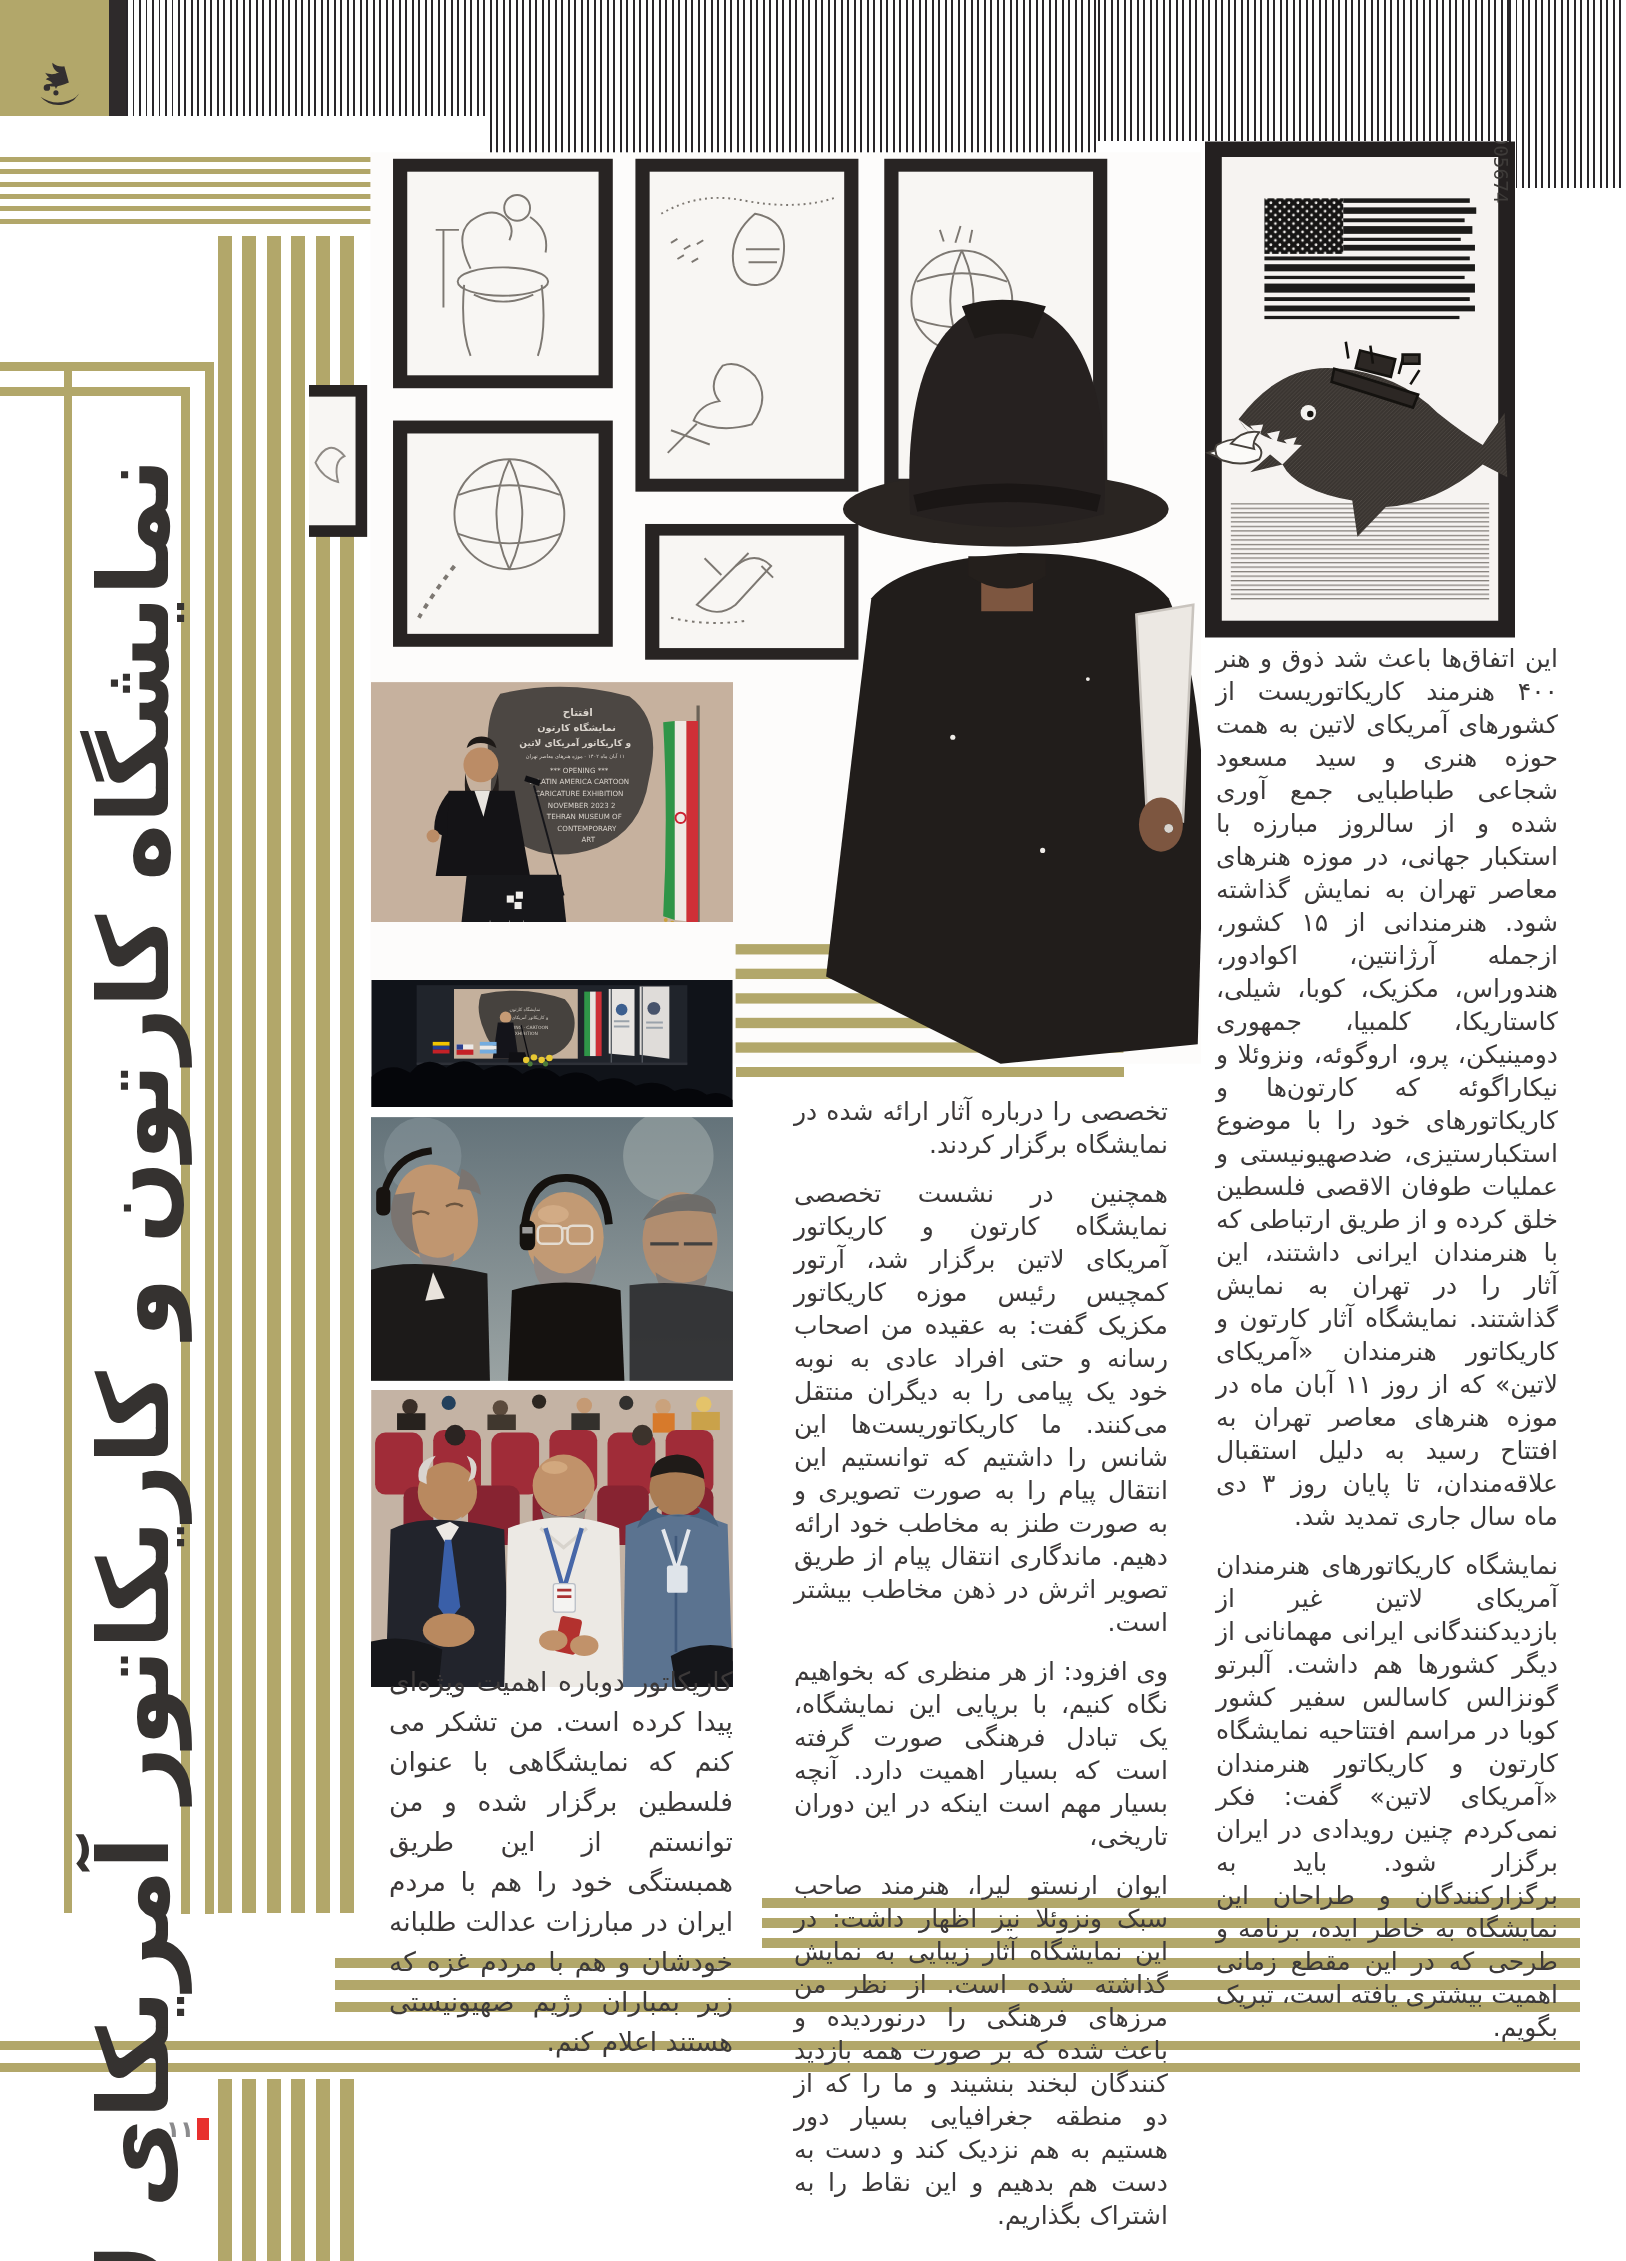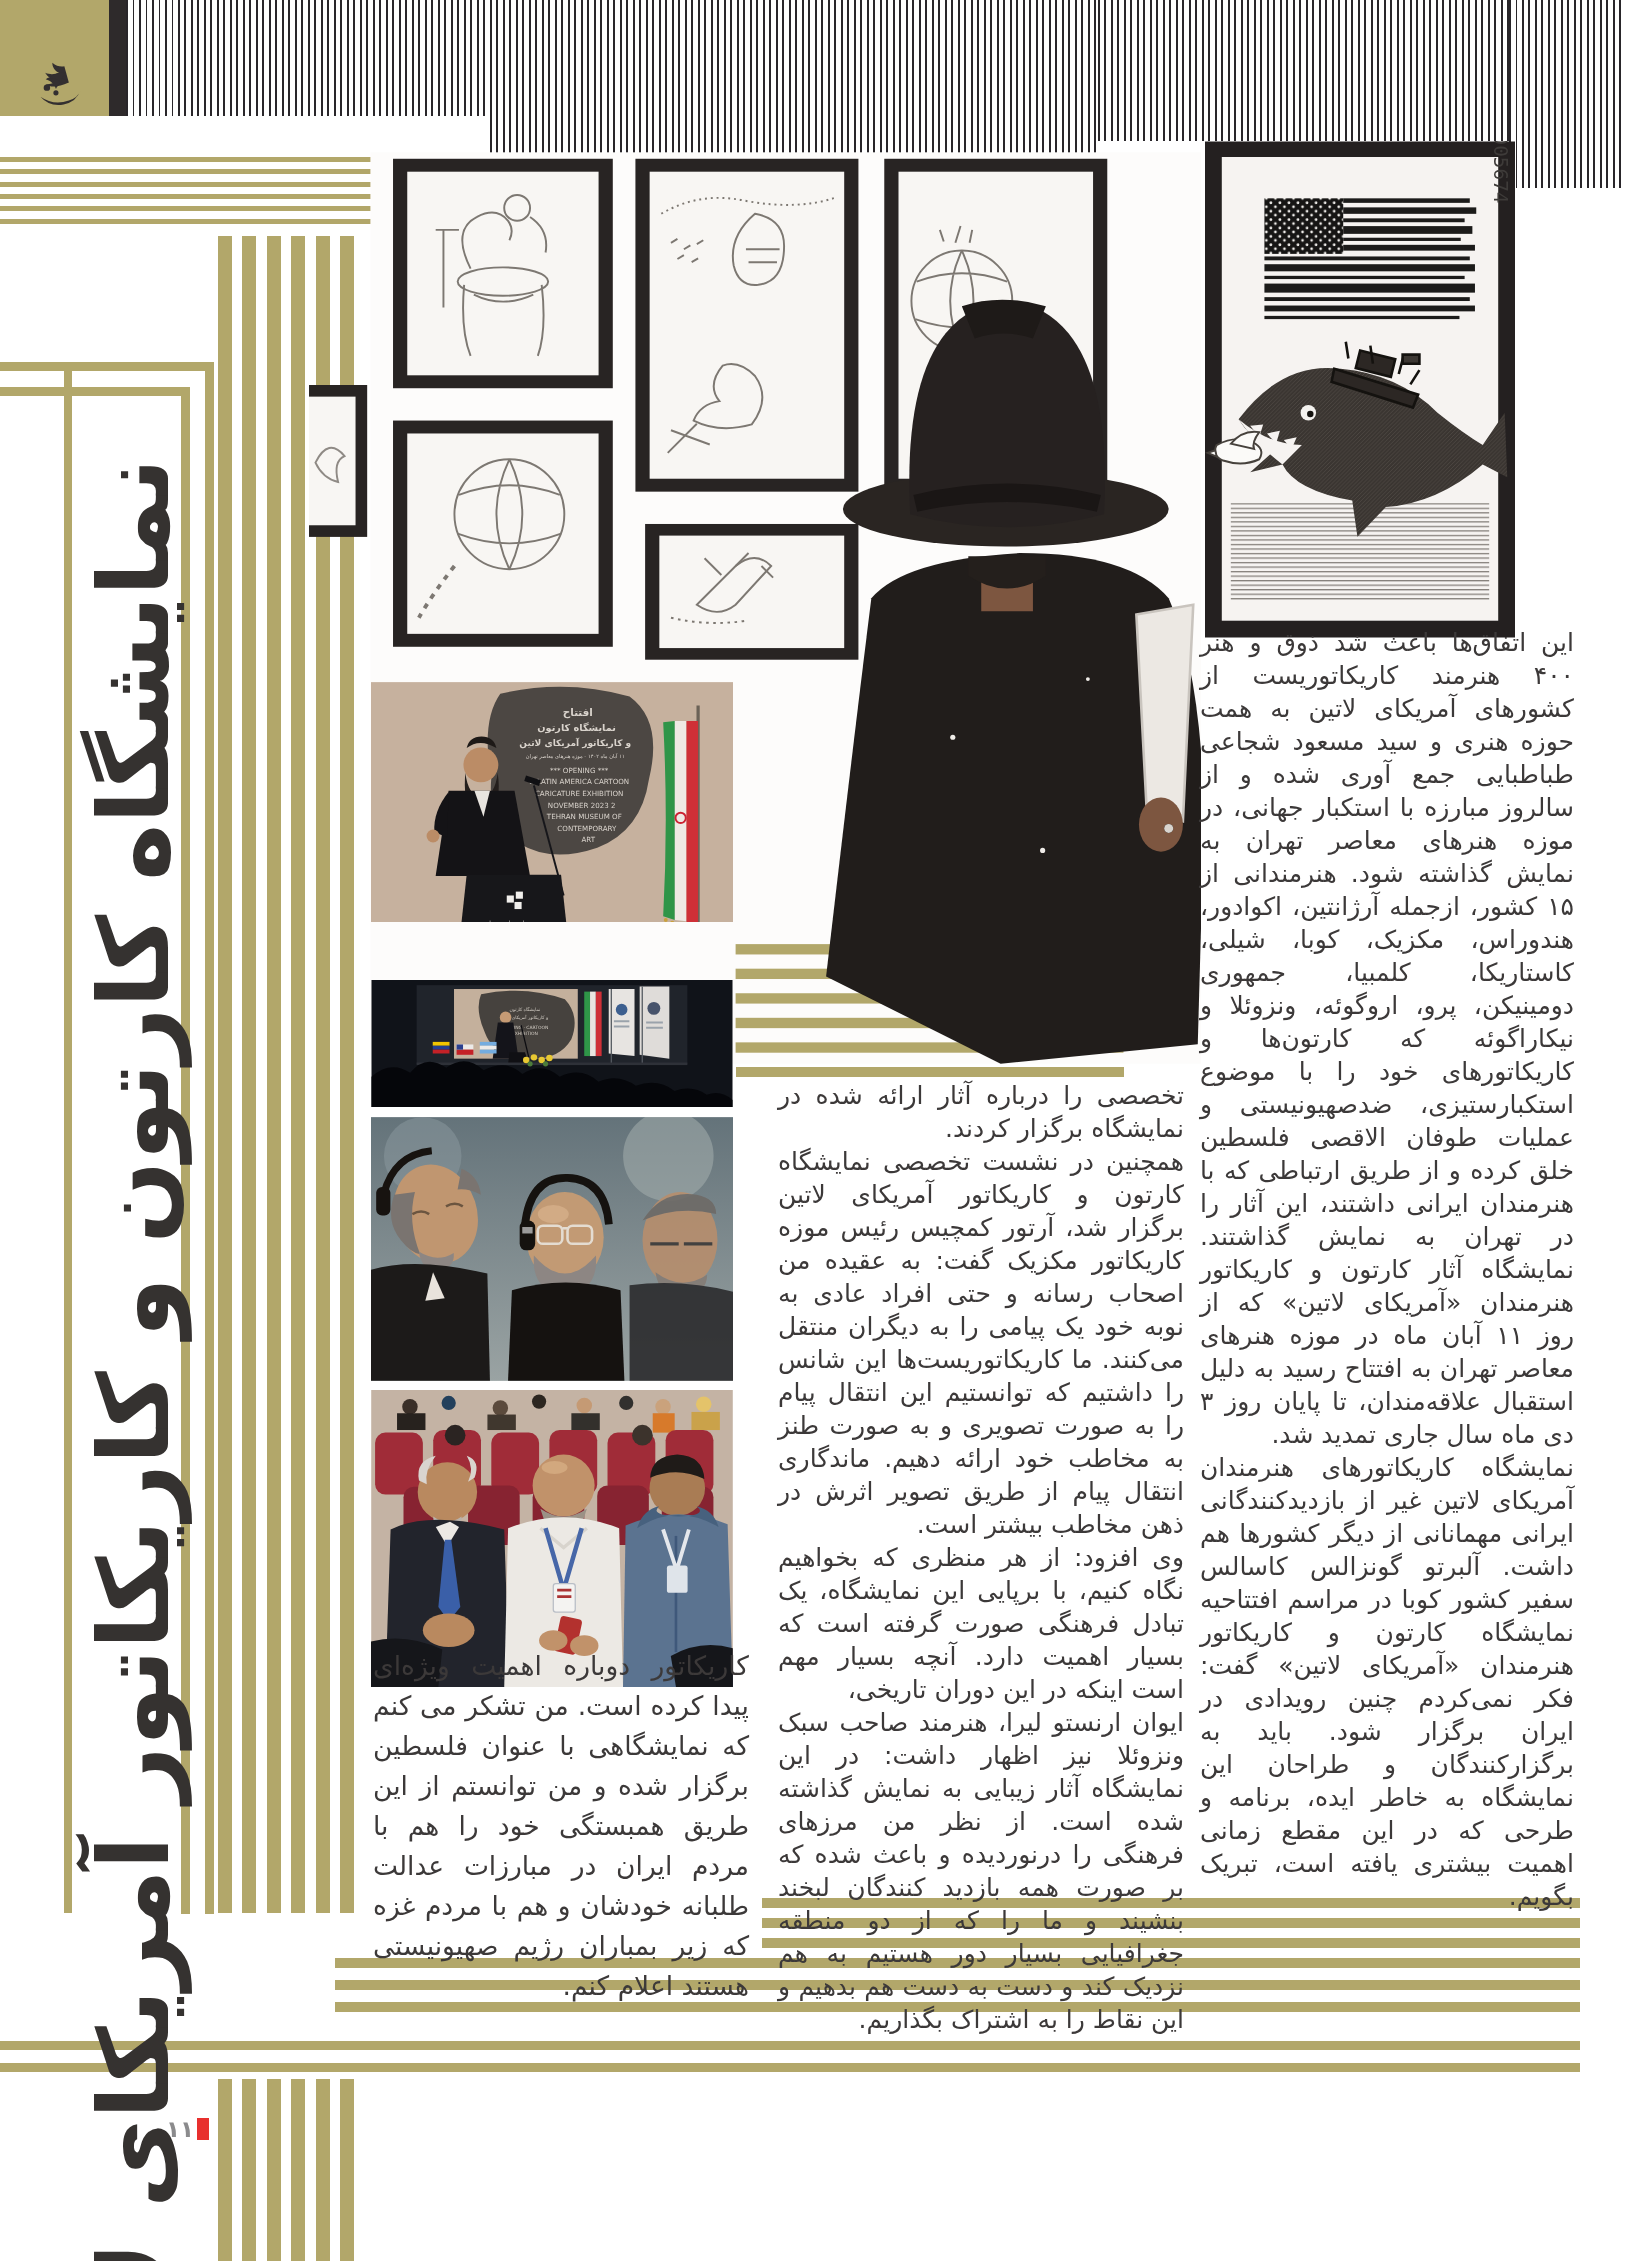--- a/index.html
+++ b/index.html
@@ -2,21 +2,21 @@
 <html lang="fa" dir="rtl" style="font-size:10.3px"><head>
 <meta charset="utf-8">
 <style>
   html,body{margin:0;padding:0;background:#fff;}
   .page{position:relative;width:1627px;height:2261px;background:#fff;overflow:hidden;
         font-family:"DejaVu Sans","Liberation Sans",sans-serif;}
   .abs{position:absolute;}
   .gold{background:#b2a76a;}
   .pinstripe{background:repeating-linear-gradient(90deg,#29262a 0 1.9px,transparent 1.9px 6.5px);}
   .col{direction:rtl;text-align:justify;color:#3c3939;font-size:25px;line-height:33px;}
-  .col p{margin:0;}
+  .col p{margin:16px;}
   .col-bottom{font-size:26.5px;line-height:40px;}
   .headline{position:absolute;left:76px;top:1900px;width:1442px;height:123px;
             transform:rotate(-90deg);transform-origin:0 0;direction:rtl;
             font-weight:bold;font-size:97px;line-height:120px;color:#353230;
             text-align:justify;text-align-last:justify;white-space:nowrap;}
   .pagenum{position:absolute;left:167px;top:2116px;color:#8b8b8d;font-size:23px;font-weight:bold;direction:rtl;}
   .photo{position:absolute;overflow:hidden;}
   svg{display:block;}
 </style>
 </head>

